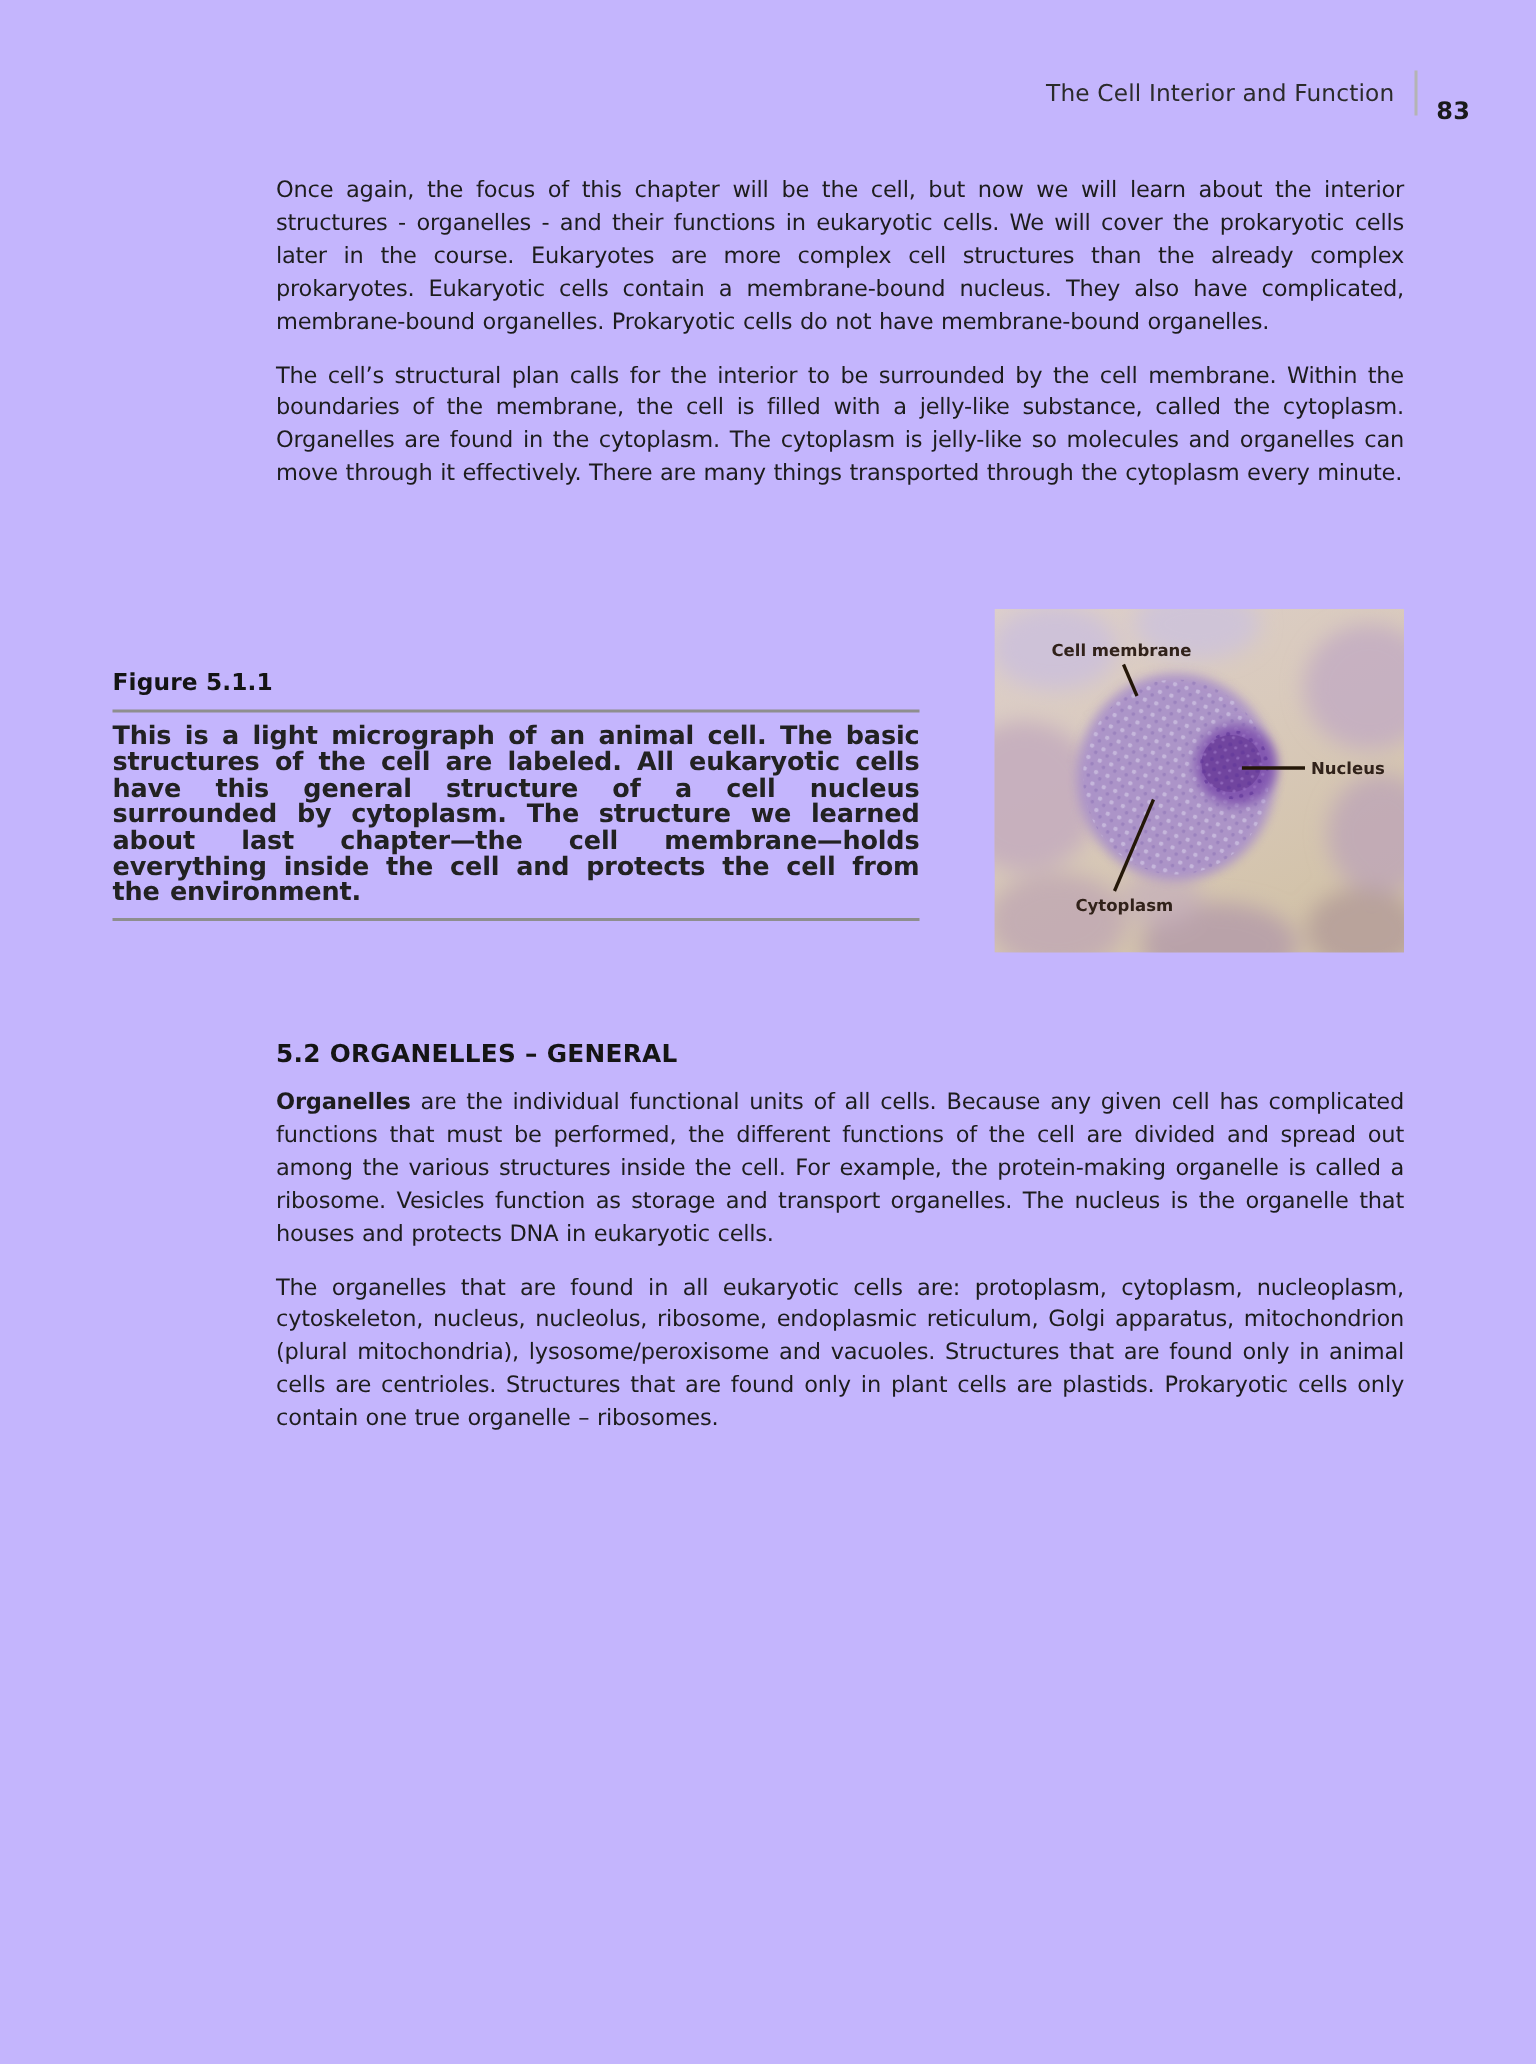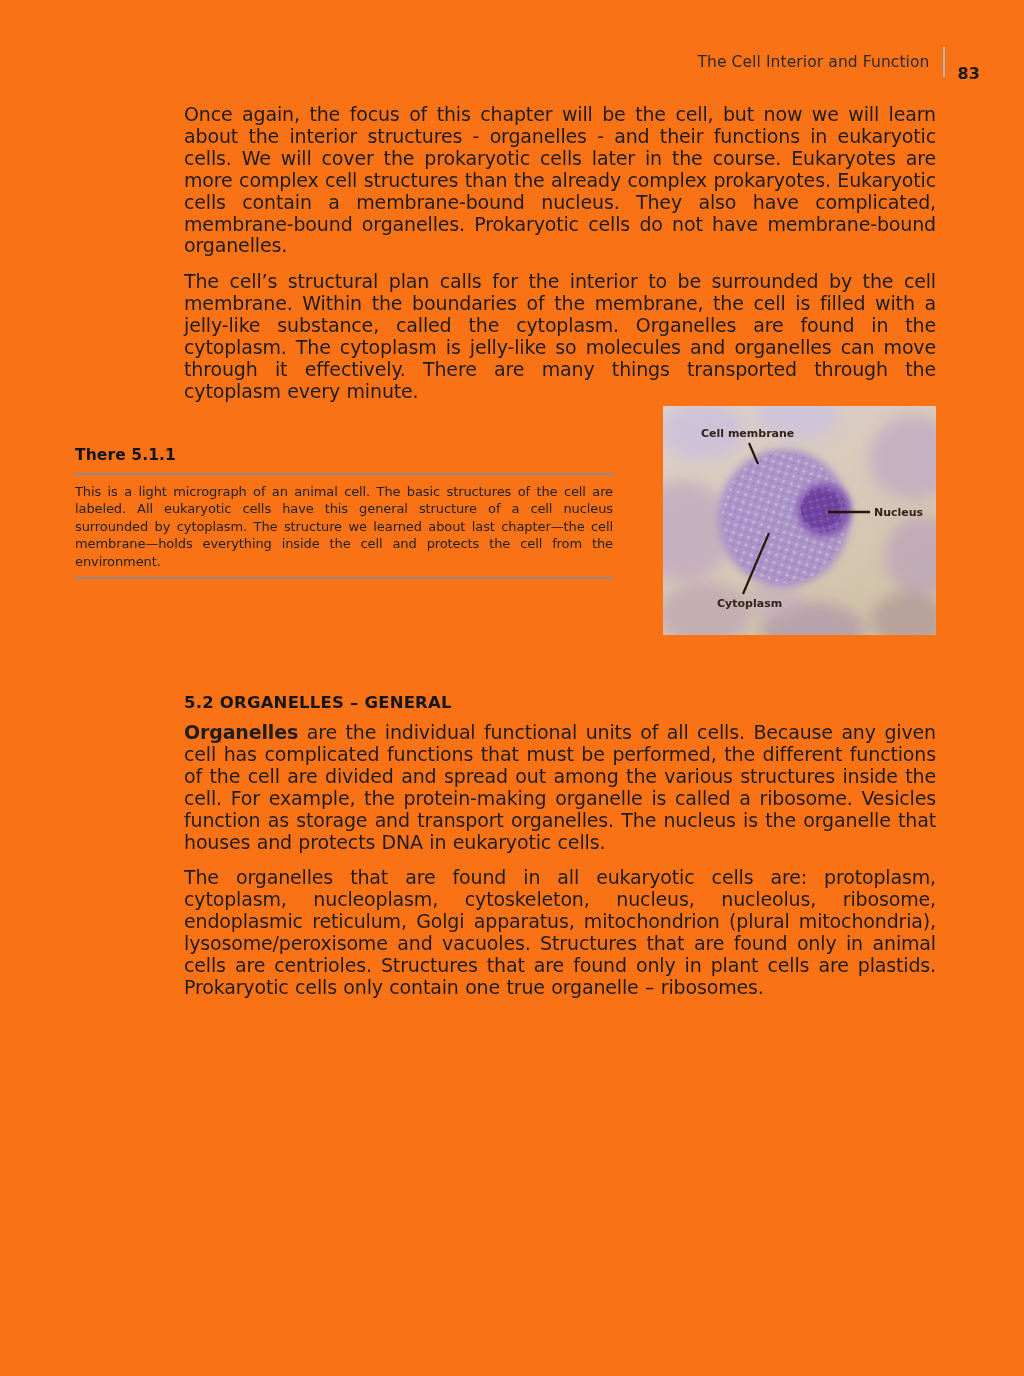--- a/index.html
+++ b/index.html
@@ -1,20 +1,20 @@
 <!DOCTYPE html>
 <html><head>
 <meta charset="utf-8">
 <style>
   html, body { margin: 0; padding: 0; background: #ffffff; }
   .page {
     position: relative;
     width: 1024px;
     height: 1376px;
-    background: #f97316;
+    background: #c4b5fd;
     font-family: "DejaVu Sans", "Liberation Sans", sans-serif;
     color: #1c1c1c;
     overflow: hidden;
   }
   
   .header {
     position: absolute;
     top: 40px;
     right: 44px;
     display: flex;
@@ -36,22 +36,22 @@
   .sec-51 { top: 104px; }
   .sec-52 { top: 693px; }
   h2.sec-heading {
     margin: 0 0 10px 0;
     font-size: 16.5px;
     font-weight: bold;
     color: #151515;
     letter-spacing: 0.2px;
   }
   p.body-text {
-    margin: 0 0 14px 0;
-    font-size: 19px;
+    margin: 12px 0 14px 0;
+    font-size: 15px;
     line-height: 21.9px;
     text-align: justify;
     letter-spacing: -0.15px;
     word-spacing: 0.5px;
     color: #1d1d1d;
   }
   p.body-text:last-child { margin-bottom: 0; }
   .lead-bold { font-weight: bold; }
 
   
@@ -68,26 +68,27 @@
     letter-spacing: 0.1px;
   }
   hr.rule {
     border: none;
     border-top: 2px solid #8e8e8e;
     margin: 9px 0 8px 0;
   }
   hr.rule.bottom { margin-top: 7px; }
   .fig-text {
     margin: 3px 0 0 0;
-    font-size: 13px;
+    font-size: 17px;
     line-height: 17.4px;
     text-align: justify;
     letter-spacing: -0.1px;
     word-spacing: 1px;
     color: #222222;
+    font-weight: bold;
   }
 
   
   .micrograph {
     position: absolute;
     left: 663px;
     top: 406px;
     width: 273px;
     height: 182px;
     margin: 0;
@@ -111,21 +112,21 @@
     <span class="divider"></span>
     <span class="pagenum">83</span>
   </div>
 
   <section class="col sec-51">
     <p class="body-text">Once again, the focus of this chapter will be the cell, but now we will learn about the interior structures - organelles - and their functions in eukaryotic cells. We will cover the prokaryotic cells later in the course. Eukaryotes are more complex cell structures than the already complex prokaryotes. Eukaryotic cells contain a membrane-bound nucleus. They also have complicated, membrane-bound organelles. Prokaryotic cells do not have membrane-bound organelles.</p>
     <p class="body-text">The cell’s structural plan calls for the interior to be surrounded by the cell membrane. Within the boundaries of the membrane, the cell is filled with a jelly-like substance, called the cytoplasm. Organelles are found in the cytoplasm. The cytoplasm is jelly-like so molecules and organelles can move through it effectively. There are many things transported through the cytoplasm every minute.</p>
   </section>
 
   <aside class="fig-caption">
-    <div class="fig-label">There 5.1.1</div>
+    <div class="fig-label">Figure 5.1.1</div>
     <hr class="rule">
     <p class="fig-text">This is a light micrograph of an animal cell. The basic structures of the cell are labeled. All eukaryotic cells have this general structure of a cell nucleus surrounded by cytoplasm. The structure we learned about last chapter—the cell membrane—holds everything inside the cell and protects the cell from the environment.</p>
     <hr class="rule bottom">
   </aside>
 
   <figure class="micrograph">
     <svg viewBox="0 0 273 229" width="273" height="229" aria-hidden="true">
       <defs>
         <linearGradient id="bgGrad" x1="0" y1="0" x2="0.6" y2="1">
           <stop offset="0" stop-color="#ddcfcb"></stop>

